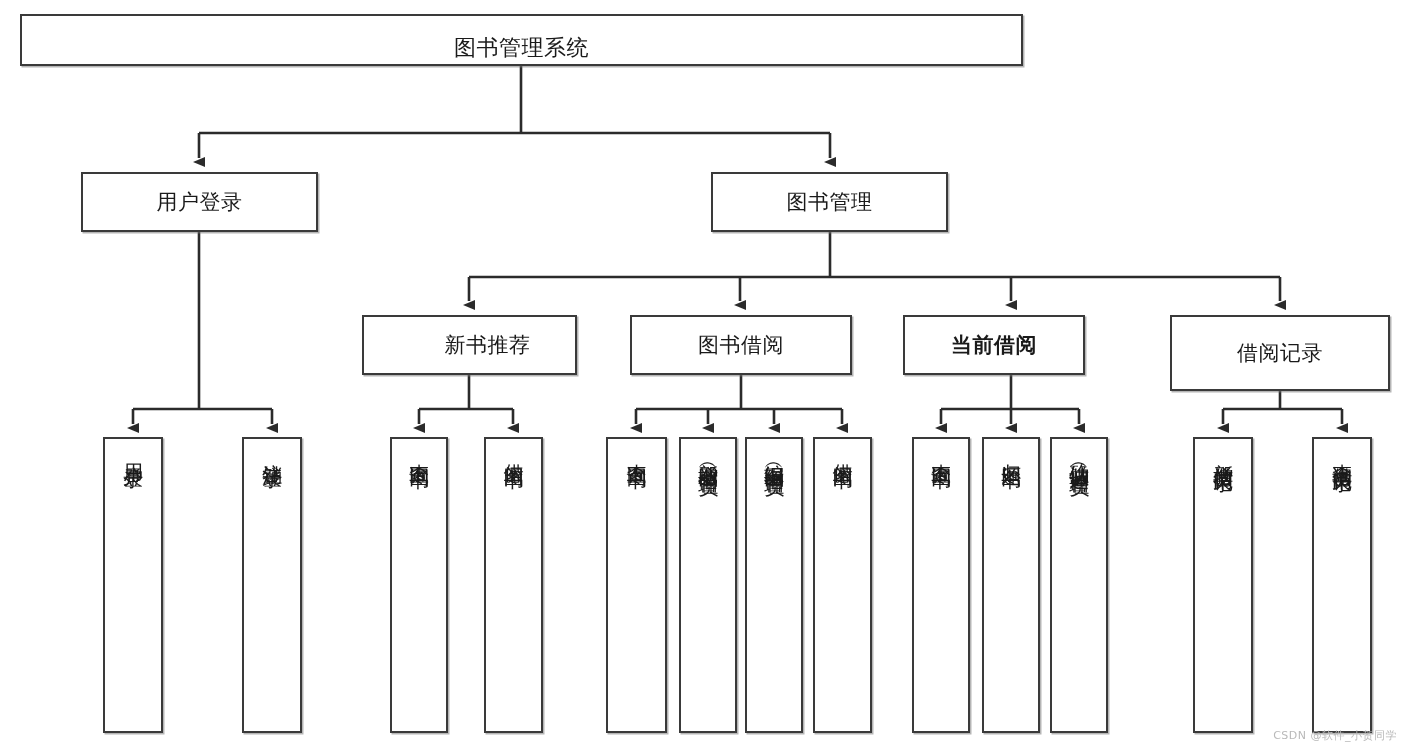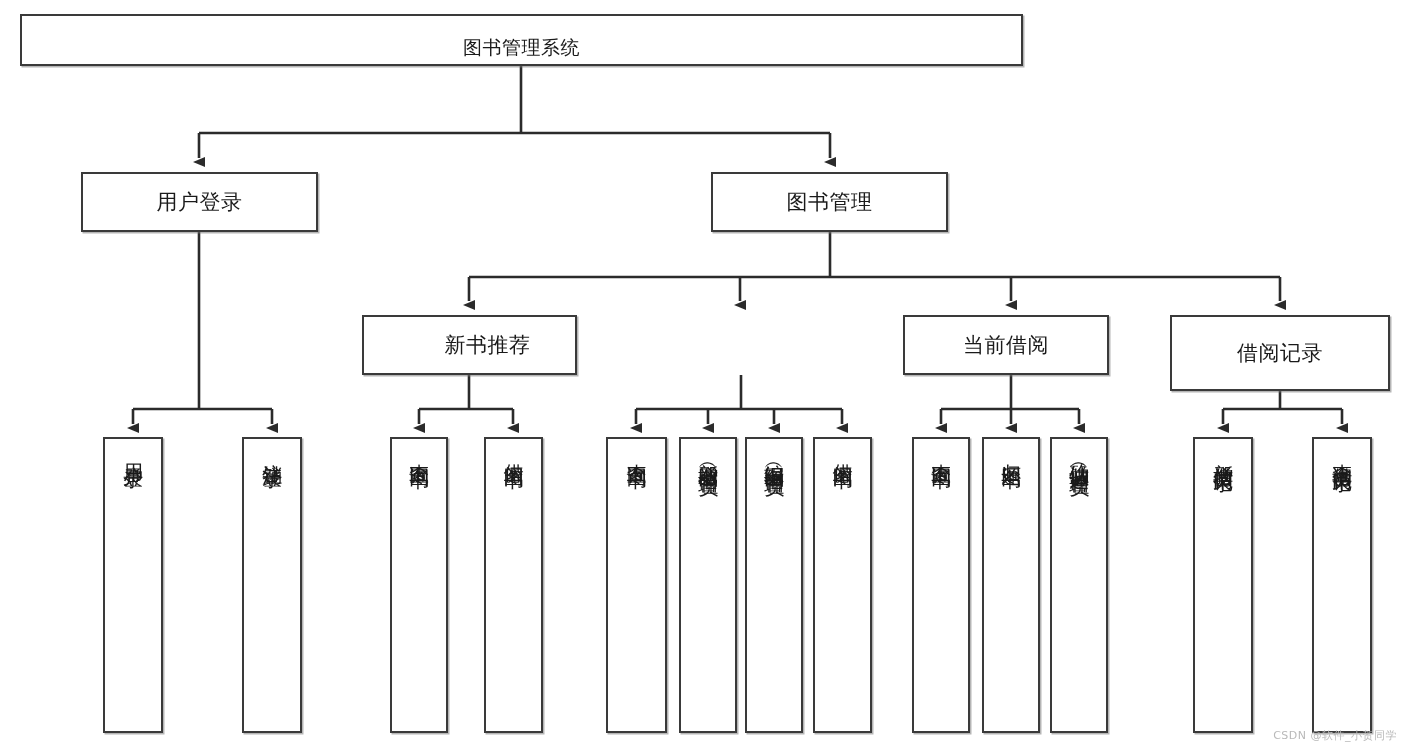--- a/index.html
+++ b/index.html
@@ -36,21 +36,21 @@
     align-items: center;
     justify-content: center;
     color: #1a1a1a;
   }
   .node .label {
     font-size: 21px;
     line-height: 1.15;
     letter-spacing: 0.5px;
     white-space: nowrap;
   }
-  .node.root .label { font-size: 19px; margin-top: 15px; }
+  .node.root .label { font-size: 22px; margin-top: 15px; }
   .node.vert {
     align-items: flex-start;
     padding-top: 9px;
   }
   .node.vert .label {
     writing-mode: vertical-rl;
     text-orientation: upright;
     font-size: 20px;
     line-height: 1.28;
     letter-spacing: 2px;
@@ -130,21 +130,24 @@
   <div class="node" style="left:81px; top:172px; width:237px; height:60px;">
     <span class="label">用户登录</span>
   </div>
   <div class="node" style="left:711px; top:172px; width:237px; height:60px;justify-content:center;">
     <span class="label">图书管理</span>
   </div>
 
   <div class="node" style="left:362px; top:315px; width:215px; height:60px;padding-left:36px;">
     <span class="label">新书推荐</span>
   </div>
-  <div class="node" style="left:903px; top:315px; width:206px; height:60px;">
+  <div class="node" style="left:630px; top:315px; width:222px; height:60px;">
+    <span class="label">图书借阅</span>
+  </div>
+  <div class="node" style="left:903px; top:315px; width:182px; height:60px;font-weight:bold;">
     <span class="label">当前借阅</span>
   </div>
   <div class="node" style="left:1170px; top:315px; width:220px; height:76px;">
     <span class="label">借阅记录</span>
   </div>
 
   <div class="node vert" style="left:103px; top:437px; width:60px; height:296px;">
     <span class="label">用户登录</span>
   </div>
   <div class="node vert" style="left:242px; top:437px; width:60px; height:296px;">

